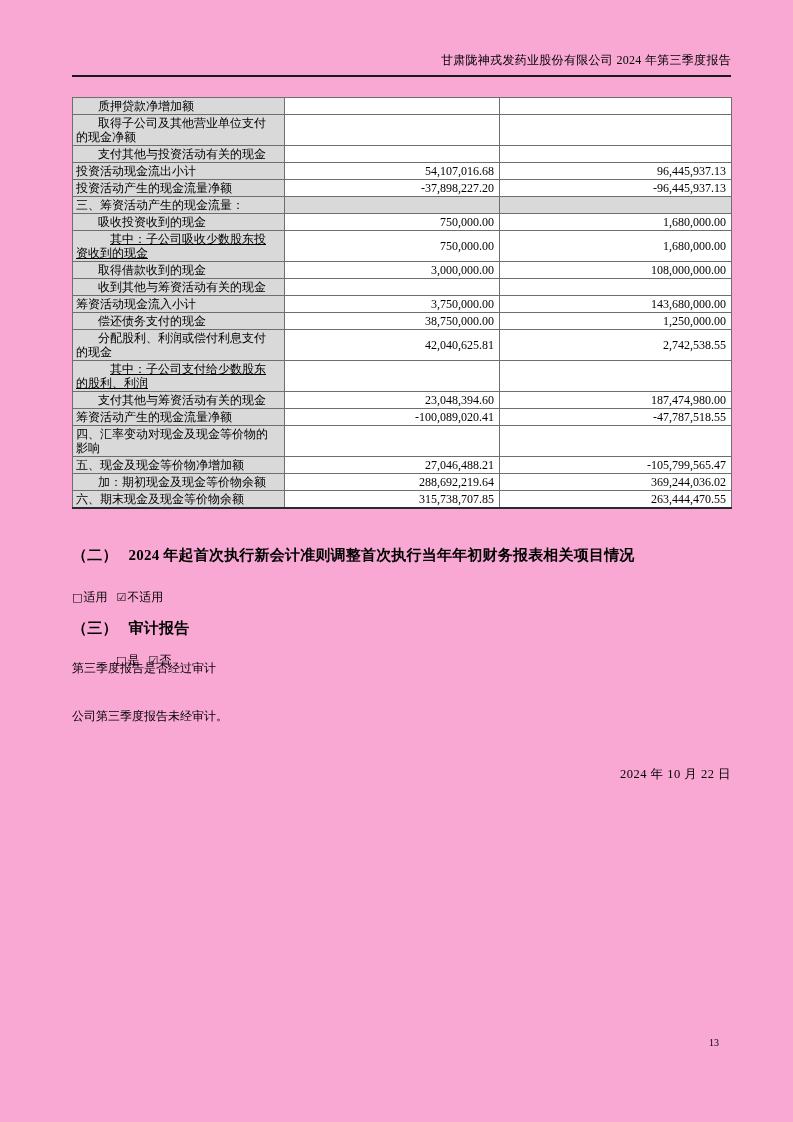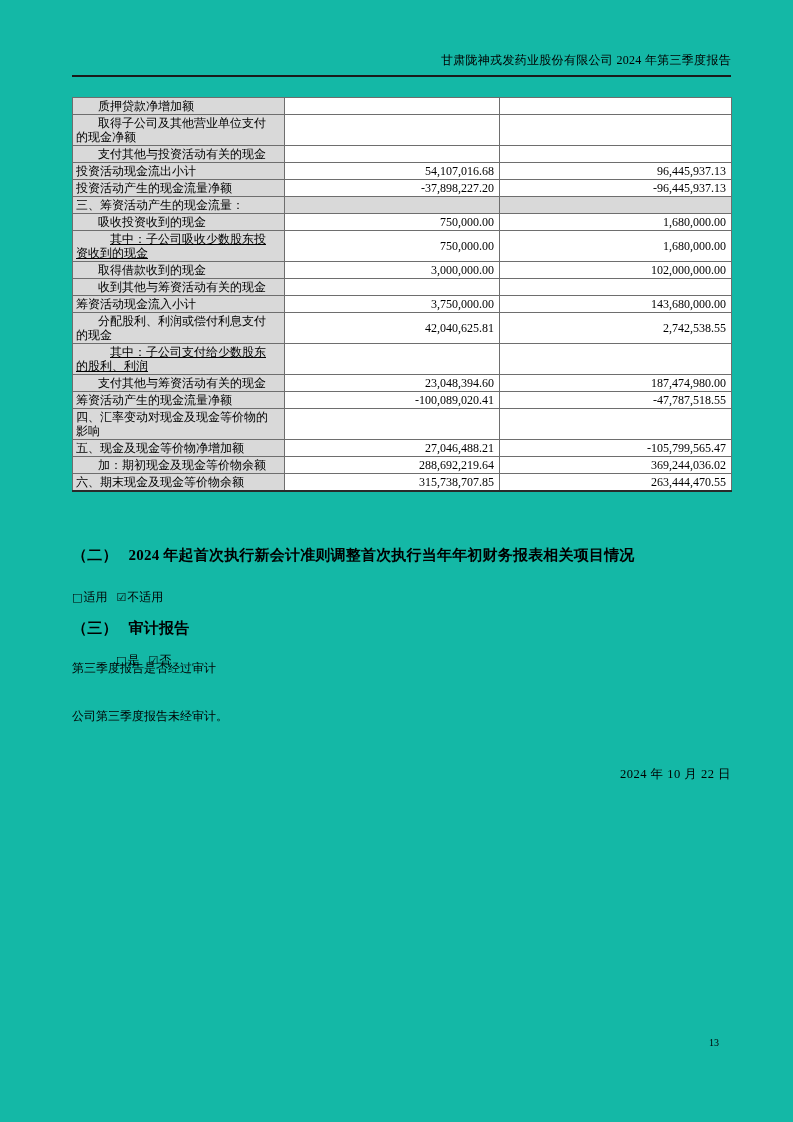--- a/index.html
+++ b/index.html
@@ -1,20 +1,20 @@
 <!DOCTYPE html>
 <html><head>
 <meta charset="utf-8">
 <style>
   html, body { margin: 0; padding: 0; background: #ffffff; }
   .page {
     position: relative;
     width: 793px;
     height: 1122px;
-    background: #14b8a6;
+    background: #f9a8d4;
     font-family: "Liberation Serif", "DejaVu Serif", serif;
     color: #000000;
     overflow: hidden;
   }
   .report-header {
     position: absolute;
     top: 52px;
     right: 62px;
     font-size: 12px;
     letter-spacing: 0.3px;
@@ -155,33 +155,38 @@
             <td class="cell-num">1,680,000.00</td>
           </tr>
           <tr>
             <td class="cell-label ind-2">其中：子公司吸收少数股东投资收到的现金</td>
             <td class="cell-num">750,000.00</td>
             <td class="cell-num">1,680,000.00</td>
           </tr>
           <tr>
             <td class="cell-label ind-1">取得借款收到的现金</td>
             <td class="cell-num">3,000,000.00</td>
-            <td class="cell-num">102,000,000.00</td>
+            <td class="cell-num">108,000,000.00</td>
           </tr>
           <tr>
             <td class="cell-label ind-1">收到其他与筹资活动有关的现金</td>
             <td class="cell-num"></td>
             <td class="cell-num"></td>
           </tr>
           <tr>
             <td class="cell-label ind-0">筹资活动现金流入小计</td>
             <td class="cell-num">3,750,000.00</td>
             <td class="cell-num">143,680,000.00</td>
           </tr>
           <tr>
+            <td class="cell-label ind-1">偿还债务支付的现金</td>
+            <td class="cell-num">38,750,000.00</td>
+            <td class="cell-num">1,250,000.00</td>
+          </tr>
+          <tr>
             <td class="cell-label ind-1">分配股利、利润或偿付利息支付的现金</td>
             <td class="cell-num">42,040,625.81</td>
             <td class="cell-num">2,742,538.55</td>
           </tr>
           <tr>
             <td class="cell-label ind-2">其中：子公司支付给少数股东的股利、利润</td>
             <td class="cell-num"></td>
             <td class="cell-num"></td>
           </tr>
           <tr>

